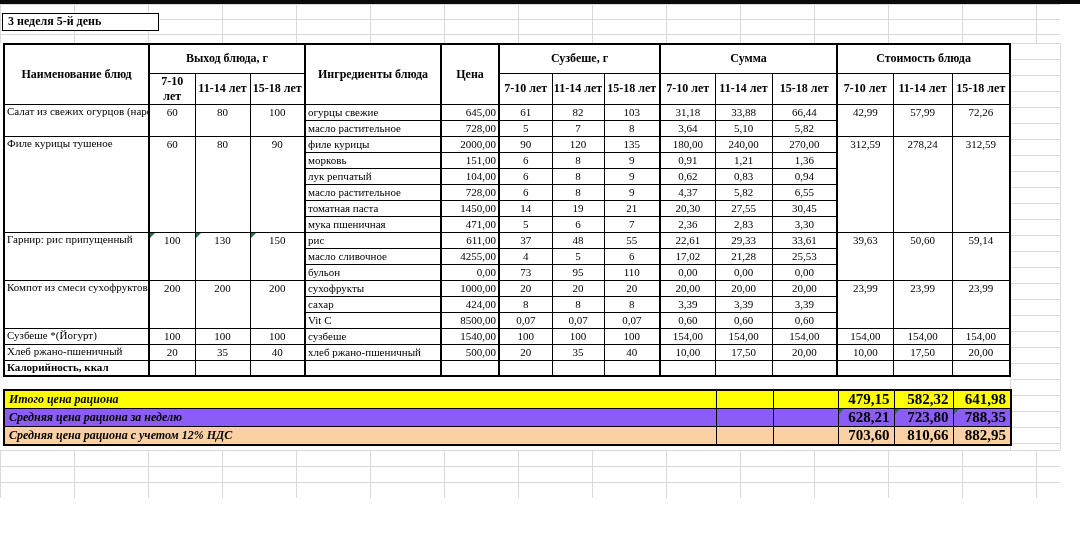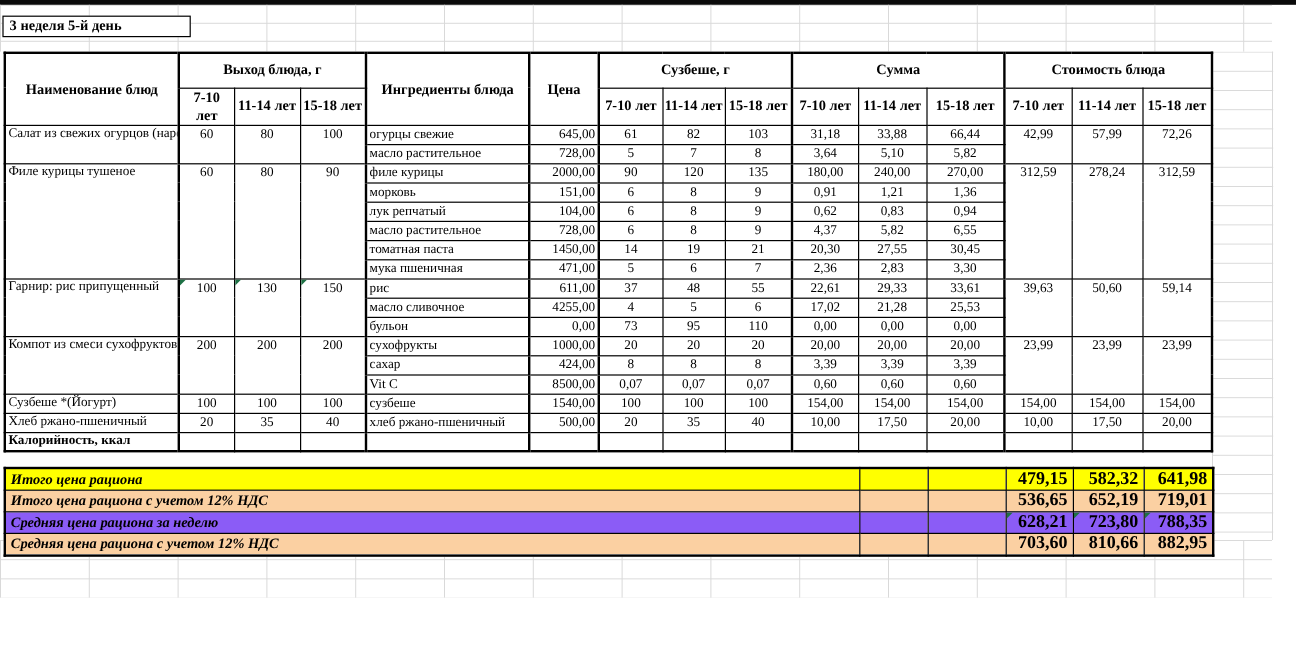--- a/index.html
+++ b/index.html
@@ -326,28 +326,20 @@
     </colgroup>
     <tbody id="summary-tbody">
         <tr style="background: rgb(255, 255, 0);">
           <td class="slabel">Итого цена рациона</td>
           <td class="sempty"></td>
           <td class="sempty"></td>
           <td class="sval">479,15</td>
           <td class="sval">582,32</td>
           <td class="sval">641,98</td>
         </tr>
-        <tr style="background: rgb(251, 208, 162);">
-          <td class="slabel">Итого цена рациона с учетом 12% НДС</td>
-          <td class="sempty"></td>
-          <td class="sempty"></td>
-          <td class="sval">536,65</td>
-          <td class="sval">652,19</td>
-          <td class="sval">719,01</td>
-        </tr>
         <tr style="background: #8b5cf6;">
           <td class="slabel">Средняя цена рациона за неделю</td>
           <td class="sempty"></td>
           <td class="sempty"></td>
           <td class="sval">628,21<span class="tri"></span></td>
           <td class="sval">723,80<span class="tri"></span></td>
           <td class="sval">788,35<span class="tri"></span></td>
         </tr>
         <tr style="background: rgb(251, 208, 162);">
           <td class="slabel">Средняя цена рациона с учетом 12% НДС</td>

